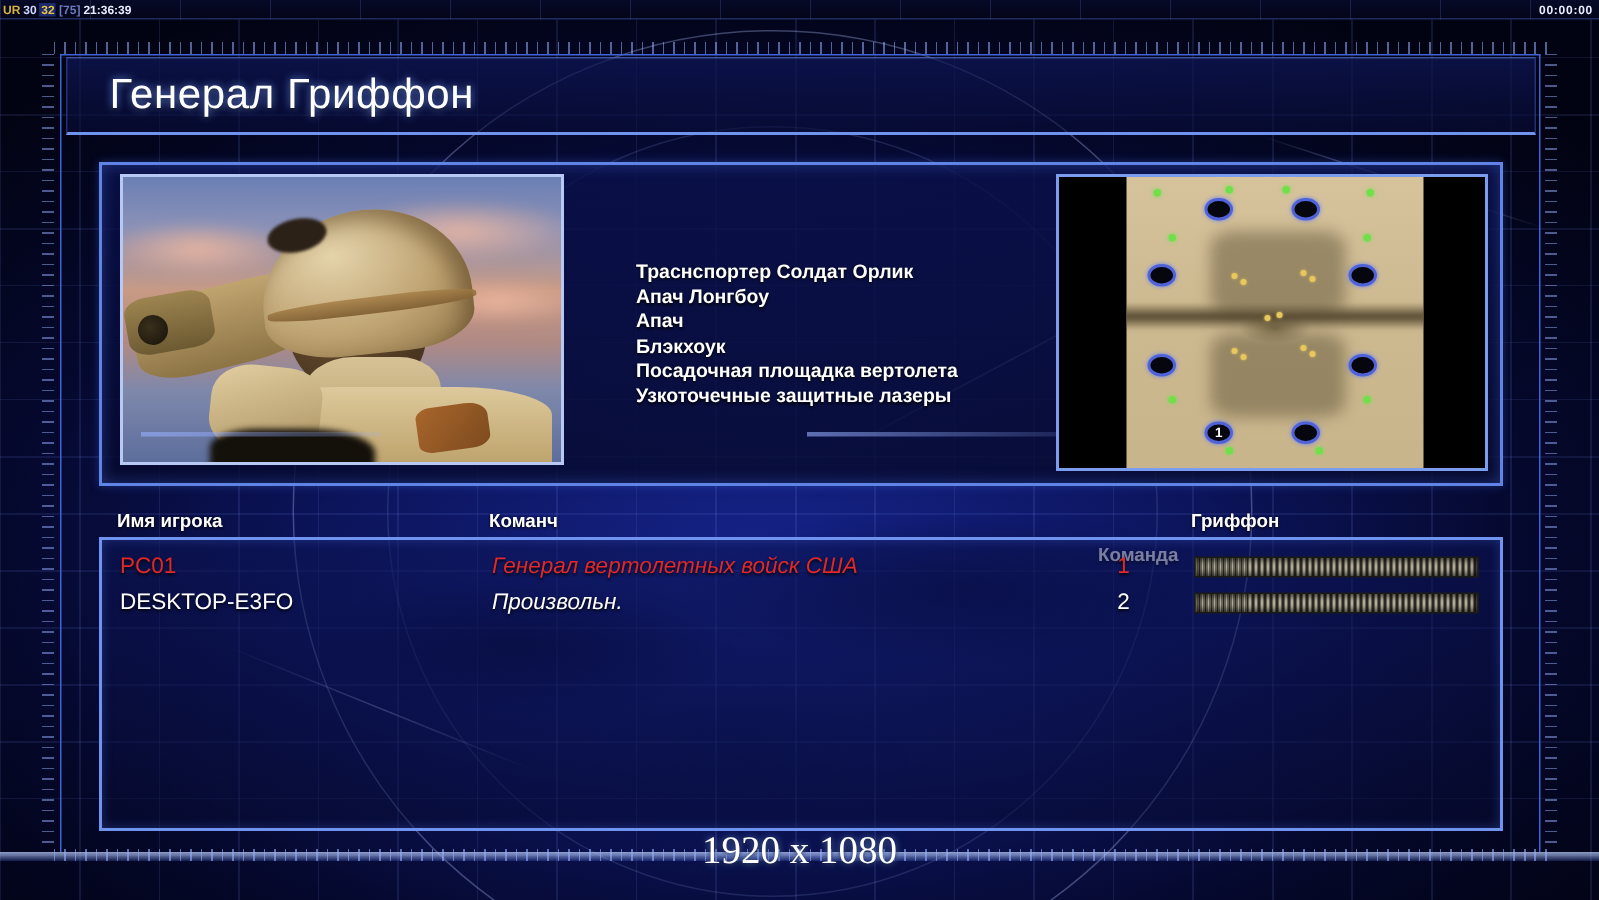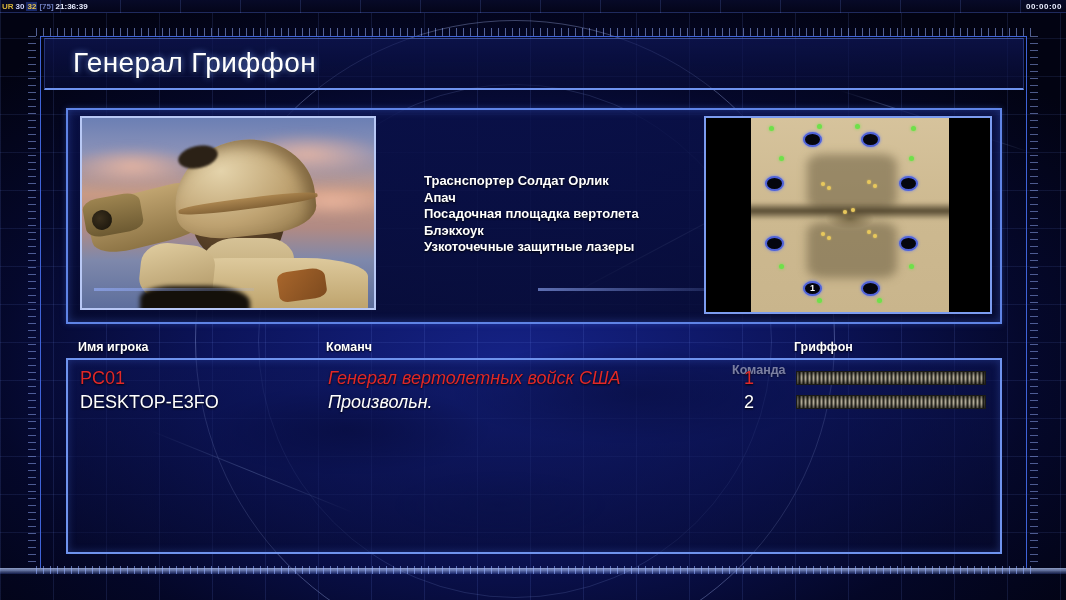--- a/index.html
+++ b/index.html
@@ -243,21 +243,21 @@
     text-shadow:0 1px 2px rgba(0,0,0,0.95); white-space:nowrap;
   }
   .tablepanel {
     position:absolute; left:66px; top:358px; width:936px; height:196px; z-index:10;
     background:linear-gradient(180deg, rgba(12,20,84,0.55), rgba(7,11,50,0.5));
     border:2px solid #6f93ee;
     box-shadow:0 0 8px rgba(80,120,240,0.3) inset;
   }
   .row { position:absolute; left:0; width:932px; height:24px; }
   .cell {
-    position:absolute; top:0; font-size:18px; line-height:24px;
+    position:absolute; top:0; font-size:15px; line-height:24px;
     white-space:nowrap; text-shadow:0 1px 2px rgba(0,0,0,0.9);
   }
   .c-name { left:12px; }
   .c-army { left:260px;font-style:italic; }
   .c-team { left:660px; width:42px; text-align:center; }
   .red { color:#e02828; }
   .white { color:#ffffff; }
   .progress {
     position:absolute; top:5px; width:190px; height:14px;
     background:
@@ -331,23 +331,24 @@
       <div class="p-helmet-band"></div>
       <div class="p-neck"></div>
       <div class="p-body"></div>
       <div class="p-patch"></div>
       <div class="p-glove"></div>
       <div class="p-shadow"></div>
     </div>
 
     <ul class="unitlist">
       <li>Траснспортер Солдат Орлик</li>
+      <li>Апач Лонгбоу</li>
       <li>Апач</li>
+      <li>Блэкхоук</li>
       <li>Посадочная площадка вертолета</li>
-      <li>Блэкхоук</li>
       <li>Узкоточечные защитные лазеры</li>
     </ul>
 
     <div class="accent-line" style="left:26px; top:178px; width:160px;"></div>
     <div class="accent-line" style="left:470px; top:178px; width:170px;"></div>
 
     <div class="minimap-wrap">
       <div class="minimap-inner">
         <div class="mm-patch" style="left:56px; top:36px; width:90px; height:56px;"></div>
         <div class="mm-patch" style="left:56px; top:104px; width:90px; height:56px;"></div>
@@ -400,14 +401,15 @@
     </div>
     <div class="row" style="top:30px;">
       <div class="cell c-name white">DESKTOP-E3FO</div>
       <div class="cell c-army white">Произвольн.</div>
       <div class="cell c-team white">2</div>
       <div class="progress" style="left:728px;"></div>
     </div>
   </div>
 
   <div class="bottom-band"></div>
+  <div class="resolution">1920 x 1080</div>
 
 </div>
 
 </body></html>

